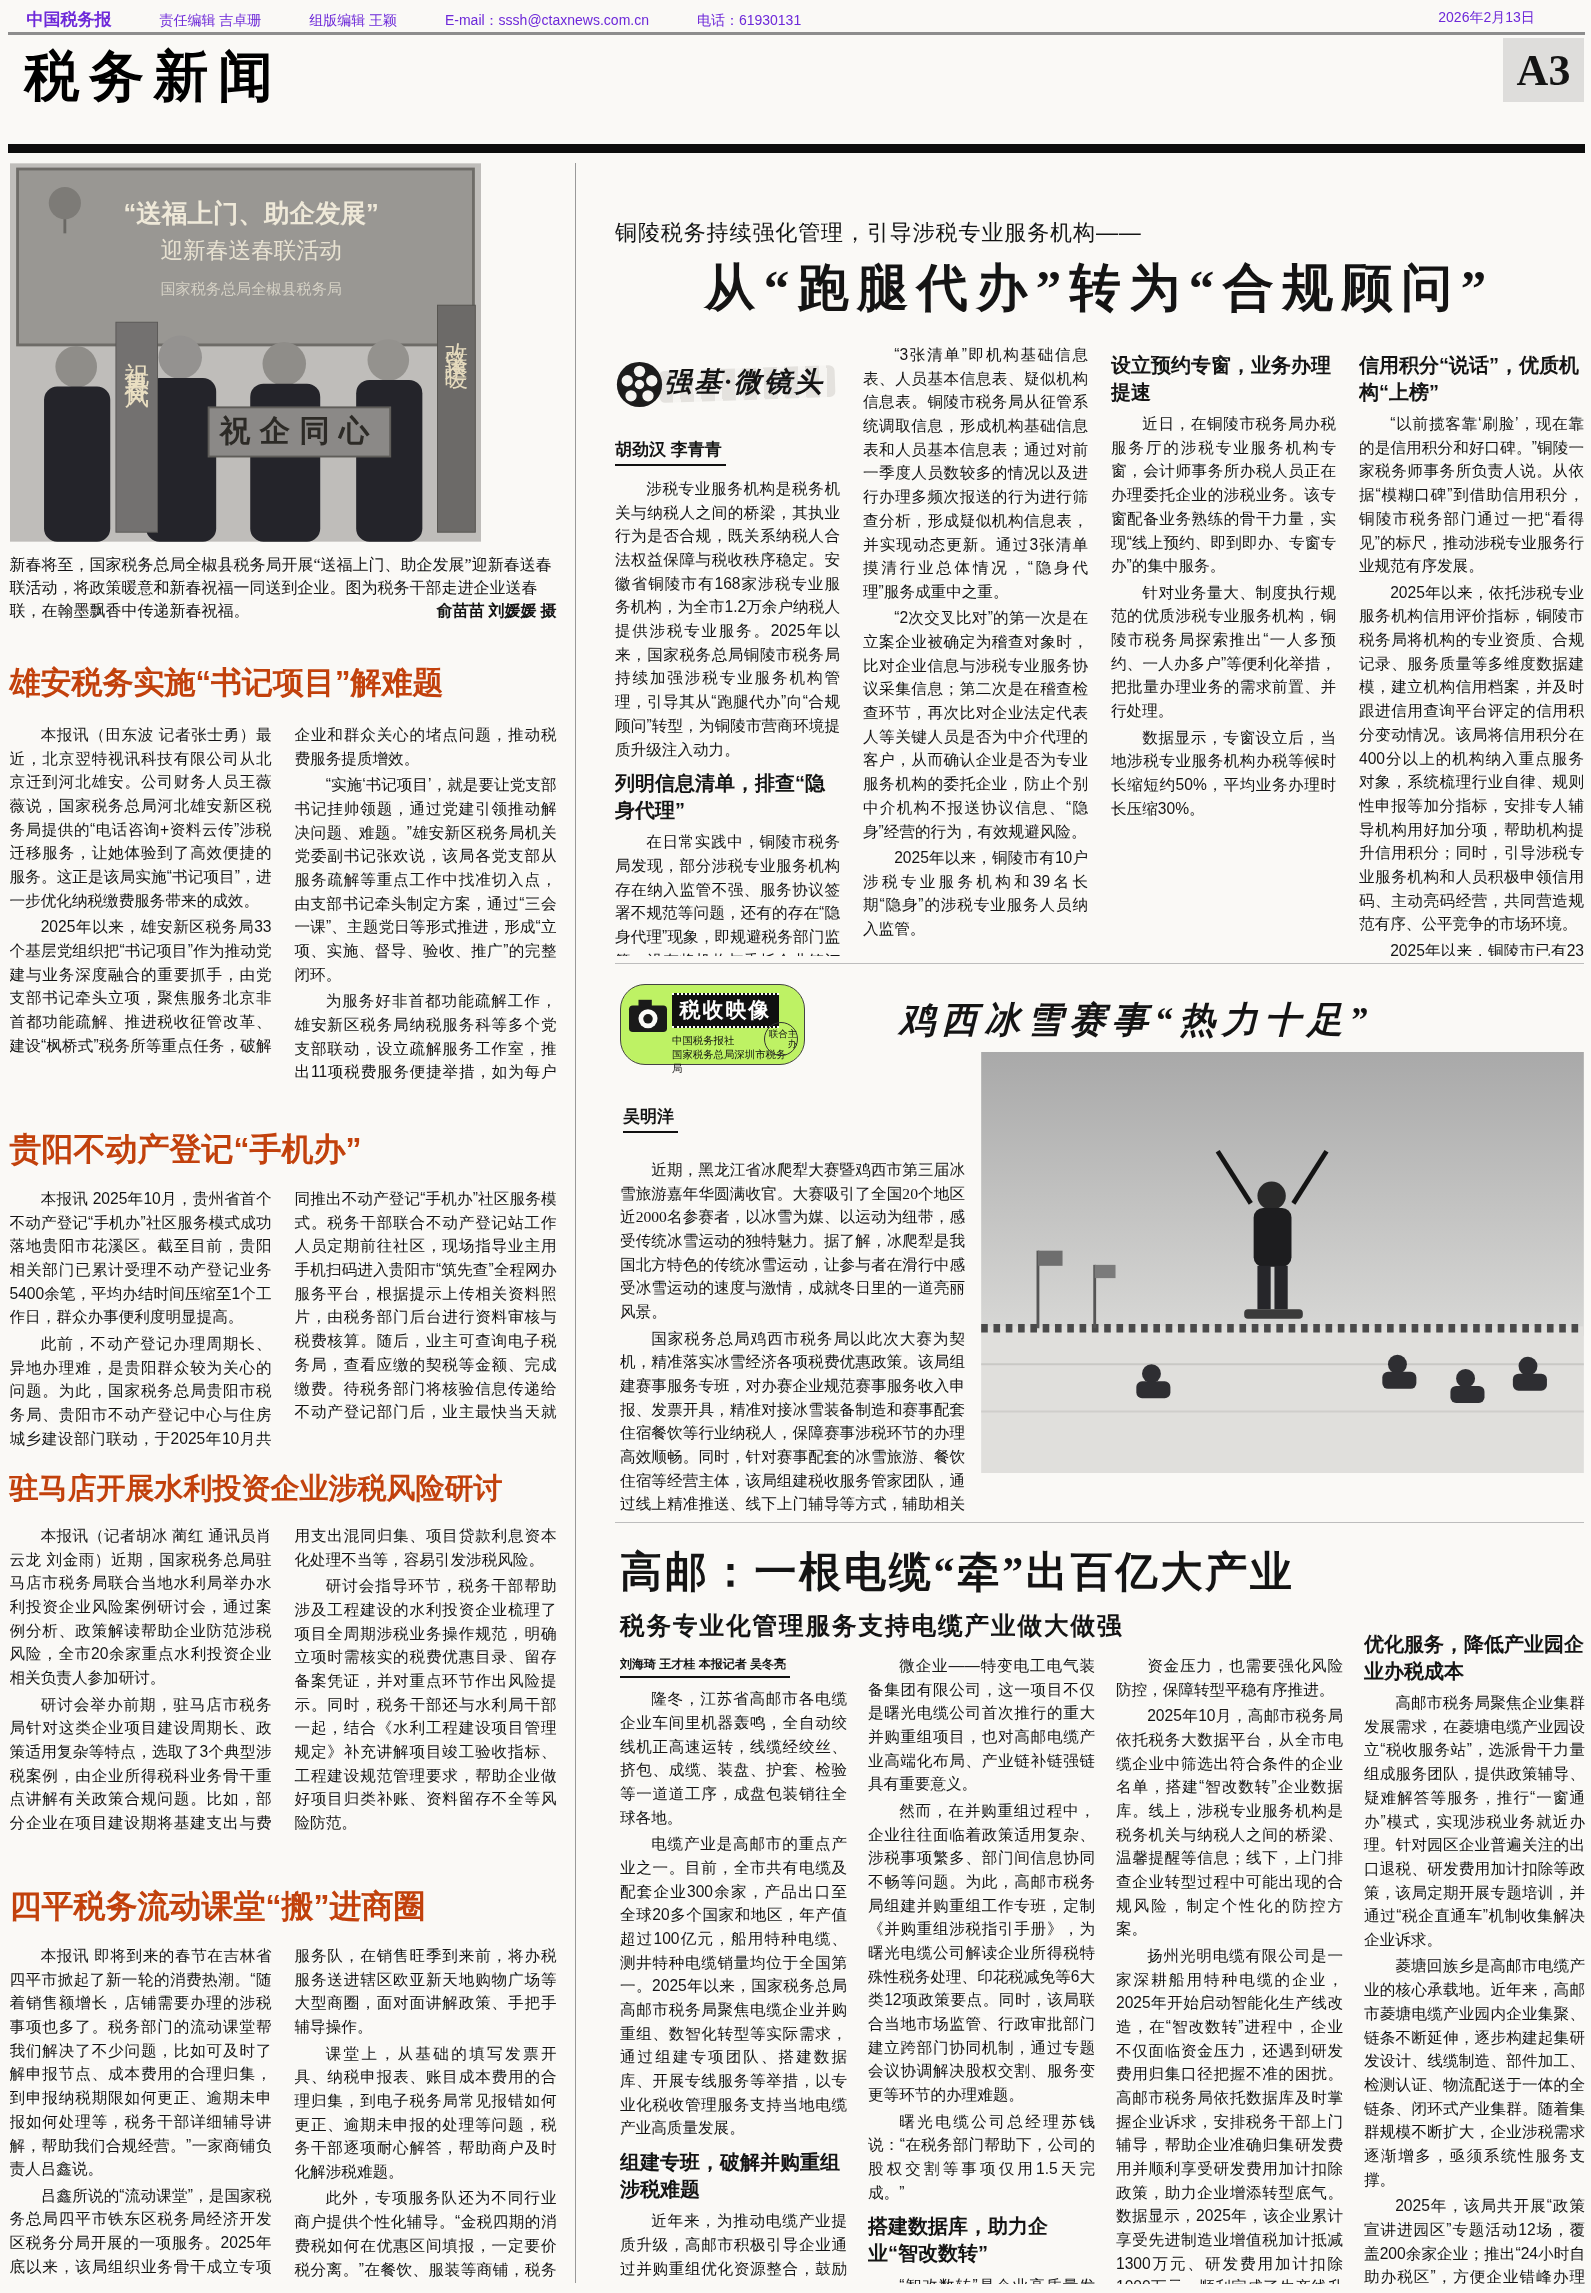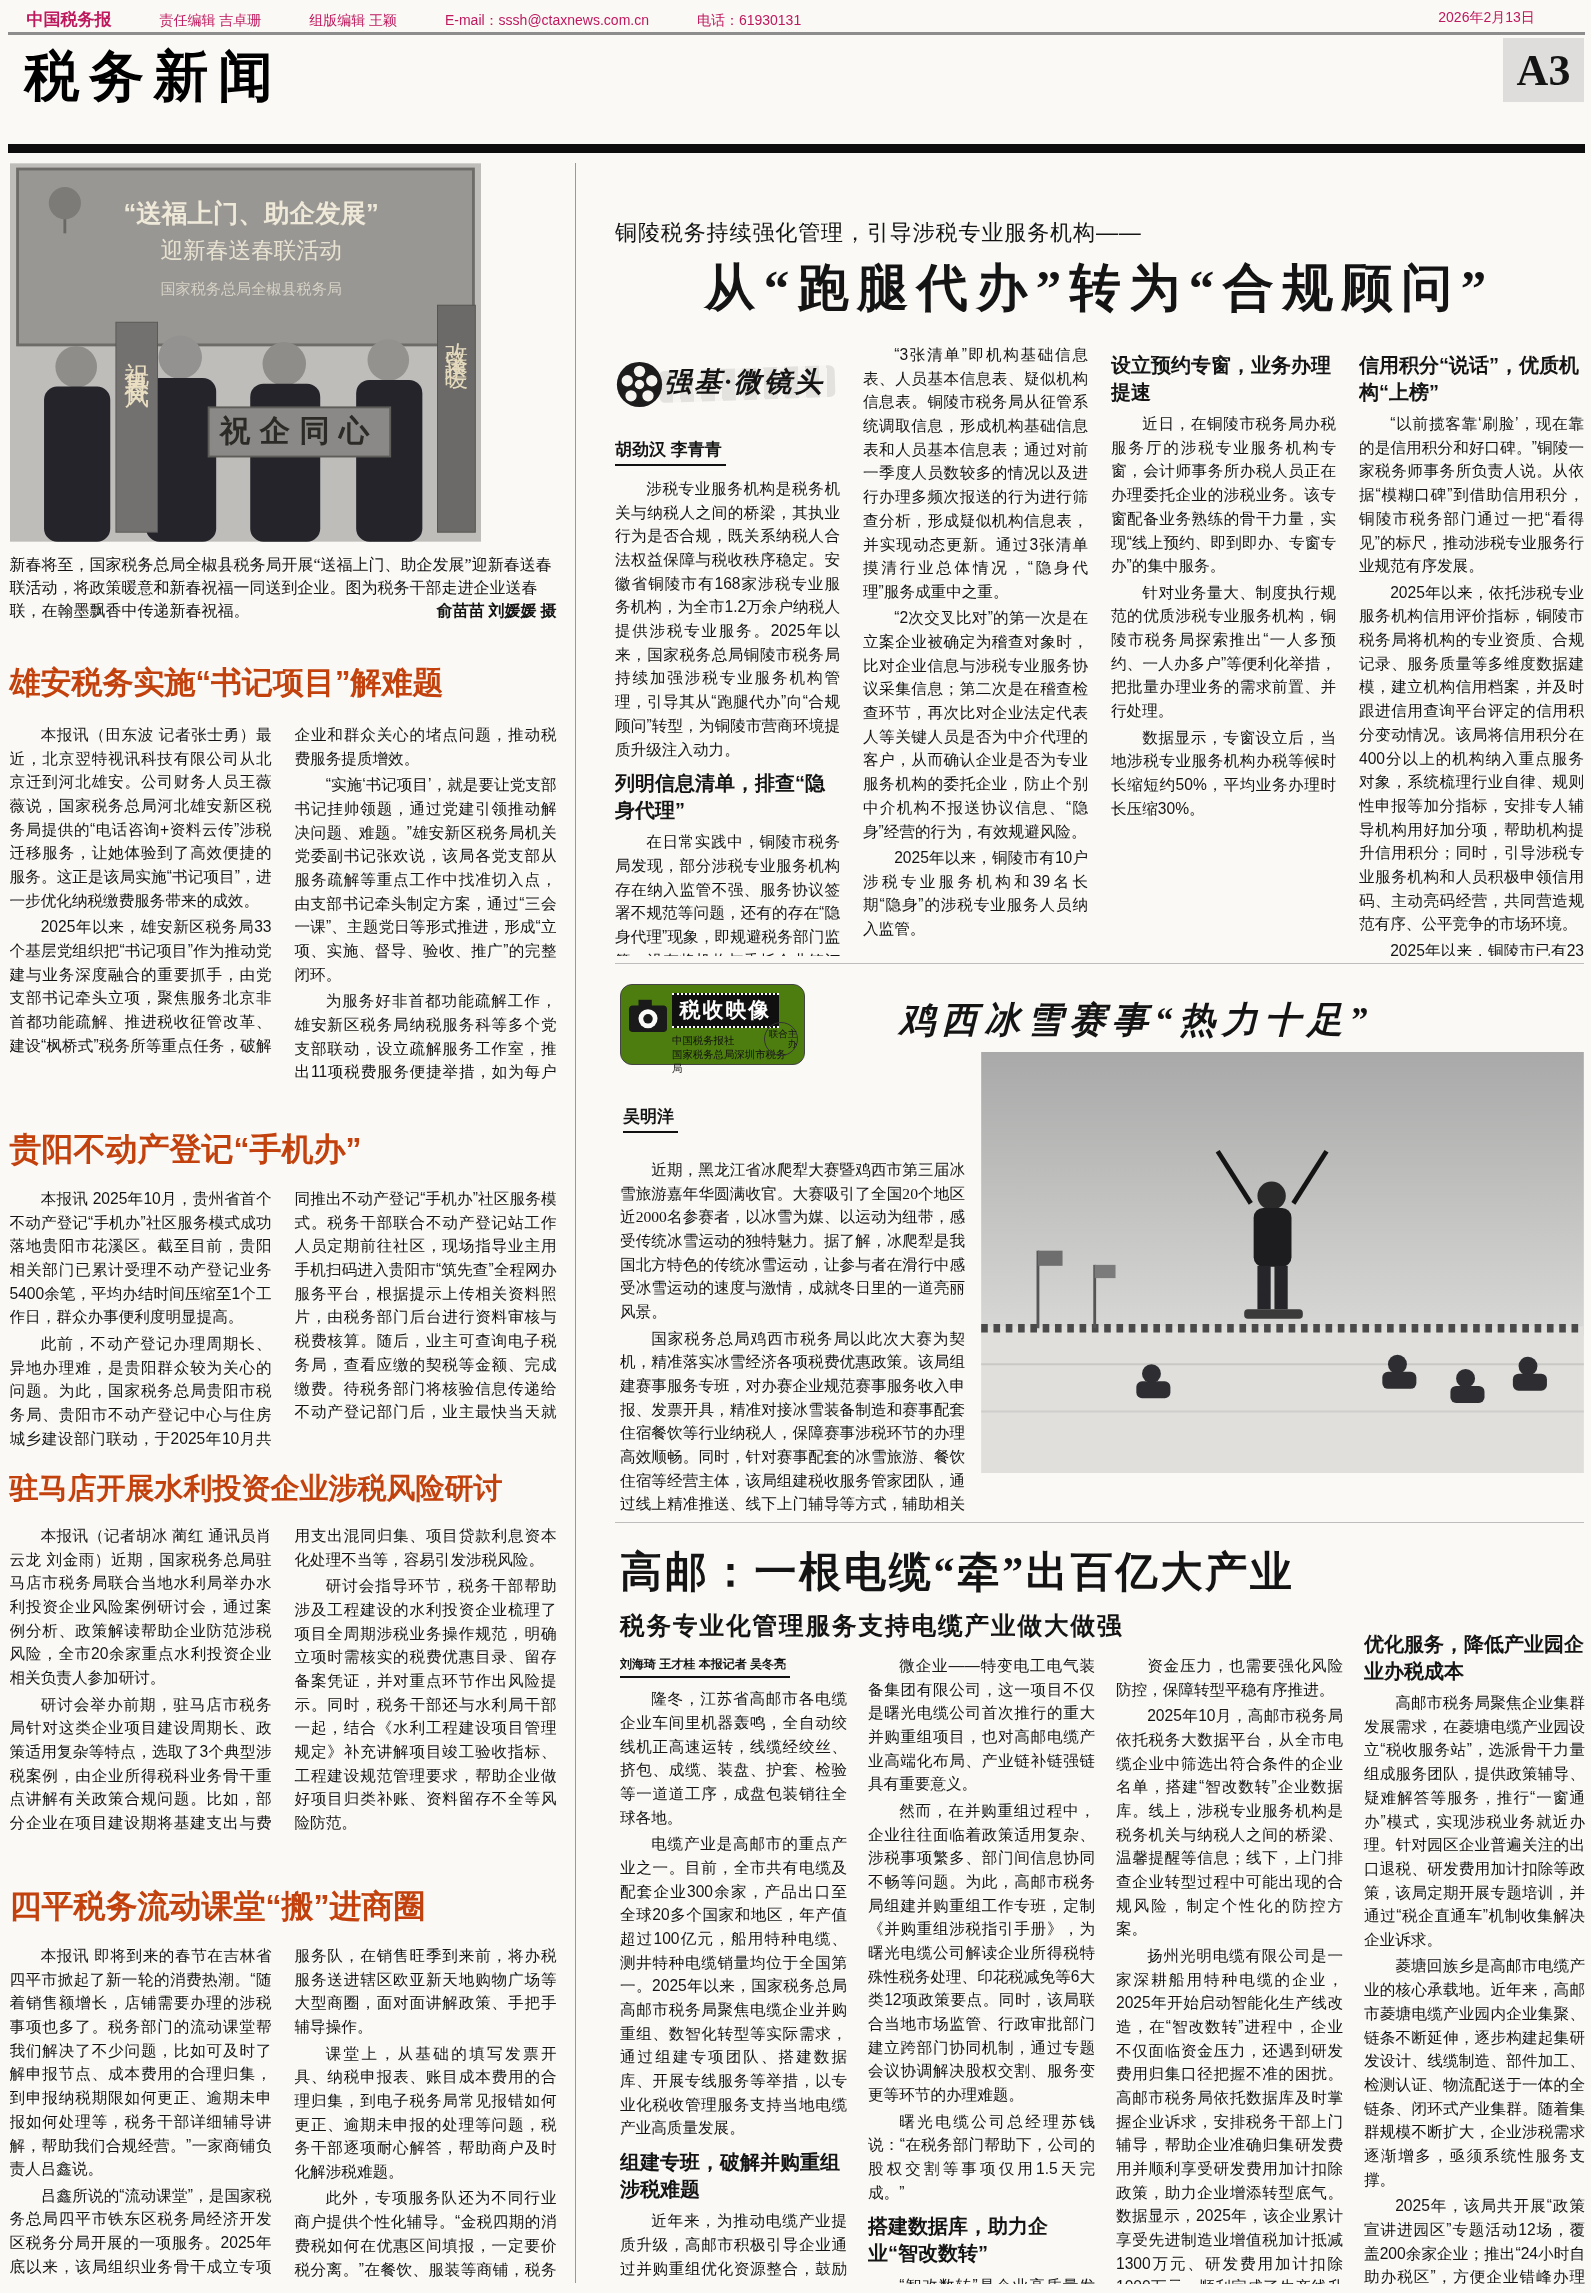--- a/index.html
+++ b/index.html
@@ -1,21 +1,21 @@
 <!DOCTYPE html>
 <html style="font-size:15px"><head>
 <meta charset="utf-8">
 <style>
   html,body{margin:0;padding:0;}
   body{width:1592px;height:2294px;position:relative;background:#faf9f6;color:#141414;
        font-family:"Liberation Sans","DejaVu Sans",sans-serif;overflow:hidden;}
   .serif{font-family:"Liberation Serif","DejaVu Serif",serif;}
   .abs{position:absolute;}
   
-  .topbar{left:0;top:7.6px;width:1592px;height:23px;font-size:14px;color:#be185d;}
+  .topbar{left:0;top:7.6px;width:1592px;height:23px;font-size:14px;color:#6d28d9;}
   .topbar span{margin-right:44px;}
   .paper-name{font-weight:bold;font-size:17px;margin-left:26.5px;}
   .top-date{position:absolute;right:13.2px;top:1.9px;font-size:14px;}
   .rule-gray{left:7.6px;top:32px;width:1577px;height:2.8px;background:#8d8d8d;}
   .masthead{left:24.6px;top:40px;font-size:55px;font-weight:bold;letter-spacing:9.5px;color:#000;}
   .pagebox{left:1503px;top:38px;width:81px;height:64px;background:#dedddb;display:flex;align-items:center;justify-content:center;}
   .pagebox div{font-size:44px;font-weight:bold;font-family:"Liberation Serif",serif;}
   .rule-black{left:7.6px;top:144px;width:1577px;height:8.5px;background:#0d0d0d;}
   .vdiv{left:575px;top:163px;width:0.9px;height:2120px;background:#9a9a9a;}
   .hairline{height:0.9px;background:#bdbdbd;}
@@ -33,21 +33,21 @@
   .mcol{position:absolute;top:343px;width:225px;height:613px;overflow:hidden;font-size:15.6px;}
   .byline{display:inline-block;font-weight:bold;font-size:17px;border-bottom:2.8px double #111;
           padding:0 3.8px 2.8px 0;margin:13.2px 0 11.4px 0;}
   
   .badge-qj{width:225px;height:74px;position:relative;margin-top:7.6px;}
   .badge-qj .film{position:absolute;left:44px;top:17px;width:176px;height:32px;background:
       repeating-linear-gradient(90deg,#e4e2de 0 13.2px,#f6f5f2 13.2px 21px);border-radius:5.7px;transform:rotate(-2deg);}
   .badge-qj .txt{position:absolute;left:49px;top:13.2px;font-size:27.4px;font-weight:bold;
       font-family:"Liberation Serif",serif;letter-spacing:2.8px;font-style:italic;}
   
-  .badge-sy{border:1.9px solid #444;border-radius:12px;padding:7.6px 9.5px 5.7px 51px;position:relative;width:185px;height:81px;box-sizing:border-box;background:#4d7c0f;}
+  .badge-sy{border:1.9px solid #444;border-radius:25px;padding:7.6px 9.5px 5.7px 51px;position:relative;width:185px;height:81px;box-sizing:border-box;background:#bef264;}
   .badge-sy .strip{background:#101010;color:#fff;font-weight:bold;font-size:21px;letter-spacing:1.9px;
       padding:1.9px 7.6px;display:inline-block;border-top:2.8px dotted #fff;border-bottom:2.8px dotted #fff;}
   .badge-sy .org{font-size:10.4px;line-height:1.35;margin-top:5.7px;color:#111;}
   .seal{position:absolute;right:5.7px;bottom:7.6px;width:32px;height:32px;border:1.4px solid #333;border-radius:50%;
         font-size:9.5px;line-height:1.1;display:flex;align-items:center;justify-content:center;text-align:right;}
   .jixi-title{font-size:36px;font-weight:bold;letter-spacing:6.6px;font-family:"Liberation Serif",serif;font-style:italic;}
   .jixi-body{font-family:"Liberation Serif","DejaVu Serif",serif;font-size:15.6px;}
   .gy-h1{font-size:42px;font-weight:bold;letter-spacing:2.8px;font-family:"Liberation Serif",serif;}
   .gy-sub{font-size:24.6px;font-weight:bold;letter-spacing:1.9px;}
   .gcol{position:absolute;width:227px;overflow:hidden;font-size:15.6px;}

